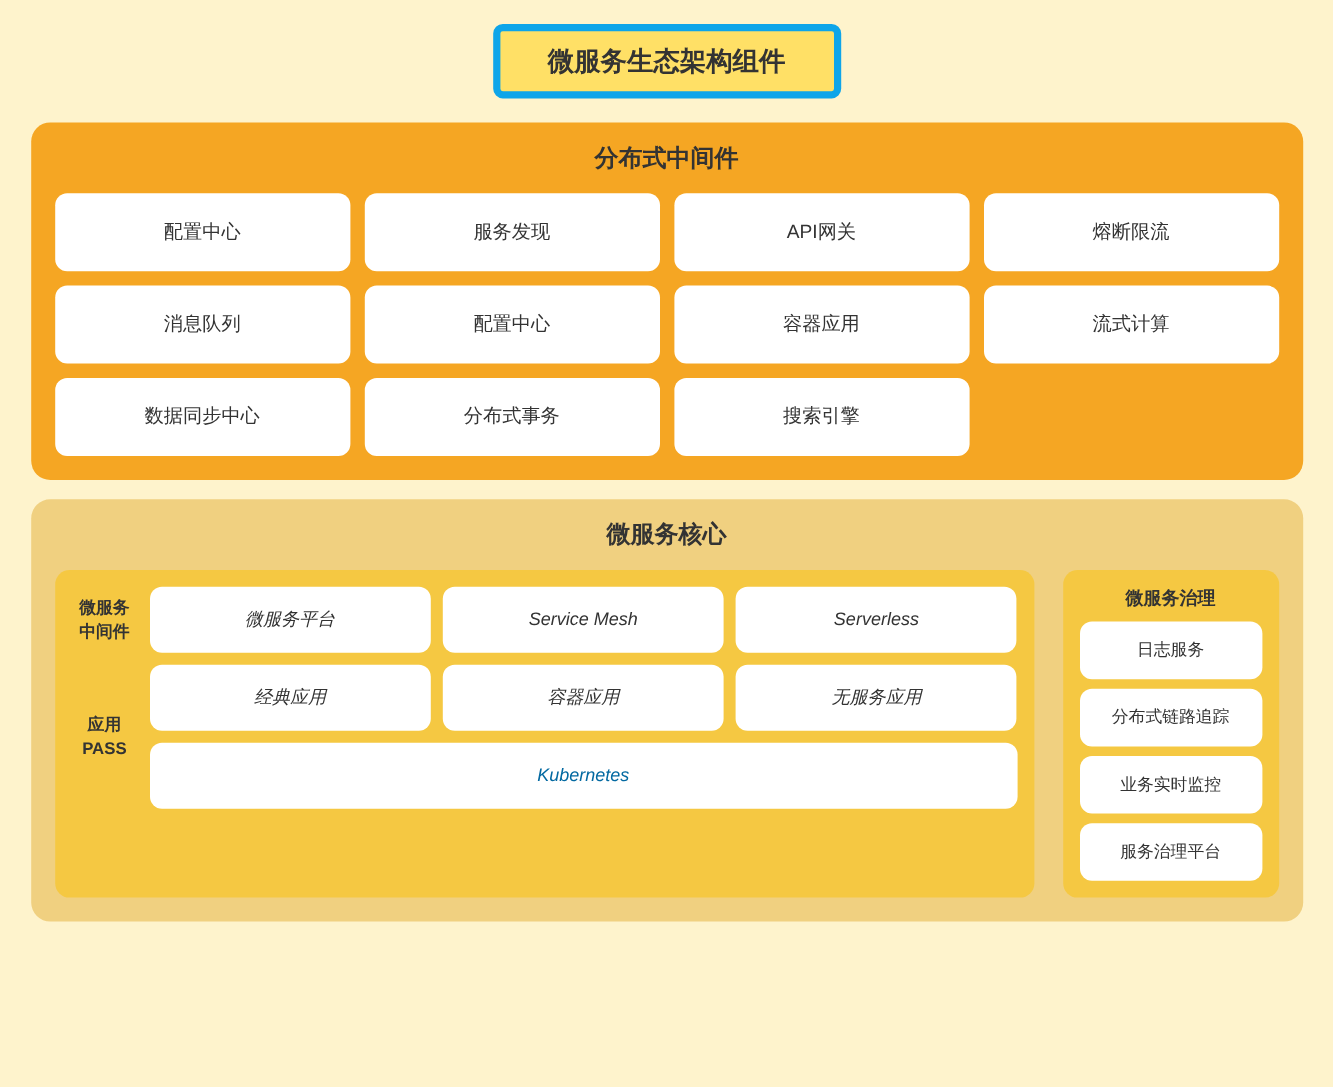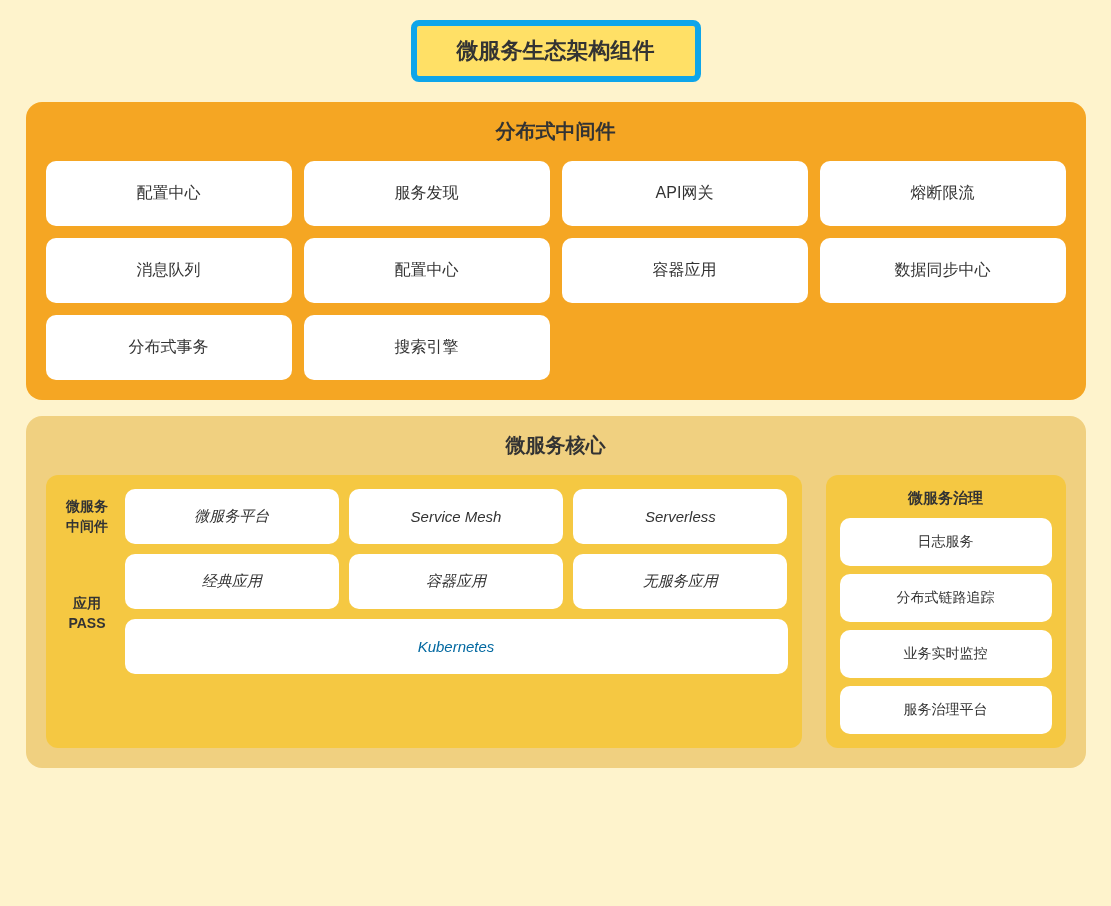--- a/index.html
+++ b/index.html
@@ -83,21 +83,21 @@
       flex: 1;
       background: #f5c842;
       border-radius: 12px;
       padding: 14px;
       display: flex;
       flex-direction: column;
       gap: 10px;
     }
 
     .right-panel {
-      width: 240px;
+      width: 180px;
       background: #f5c842;
       border-radius: 12px;
       padding: 14px;
       display: flex;
       flex-direction: column;
     }
 
     .right-panel-title {
       text-align: center;
       font-size: 15px;
@@ -200,20 +200,21 @@
     <div class="grid-3col">
 
       <div class="card">配置中心</div>
       <div class="card">服务发现</div>
       <div class="card">API网关</div>
       <div class="card">熔断限流</div>
 
       <div class="card">消息队列</div>
       <div class="card">配置中心</div>
       <div class="card">容器应用</div>
+      <div class="card">流式计算</div>
 
       <div class="card">数据同步中心</div>
       <div class="card">分布式事务</div>
       <div class="card">搜索引擎</div>
     </div>
   </div>
 
   <div class="microservice-section">
     <div class="section-title">微服务核心</div>
     <div class="microservice-inner">

